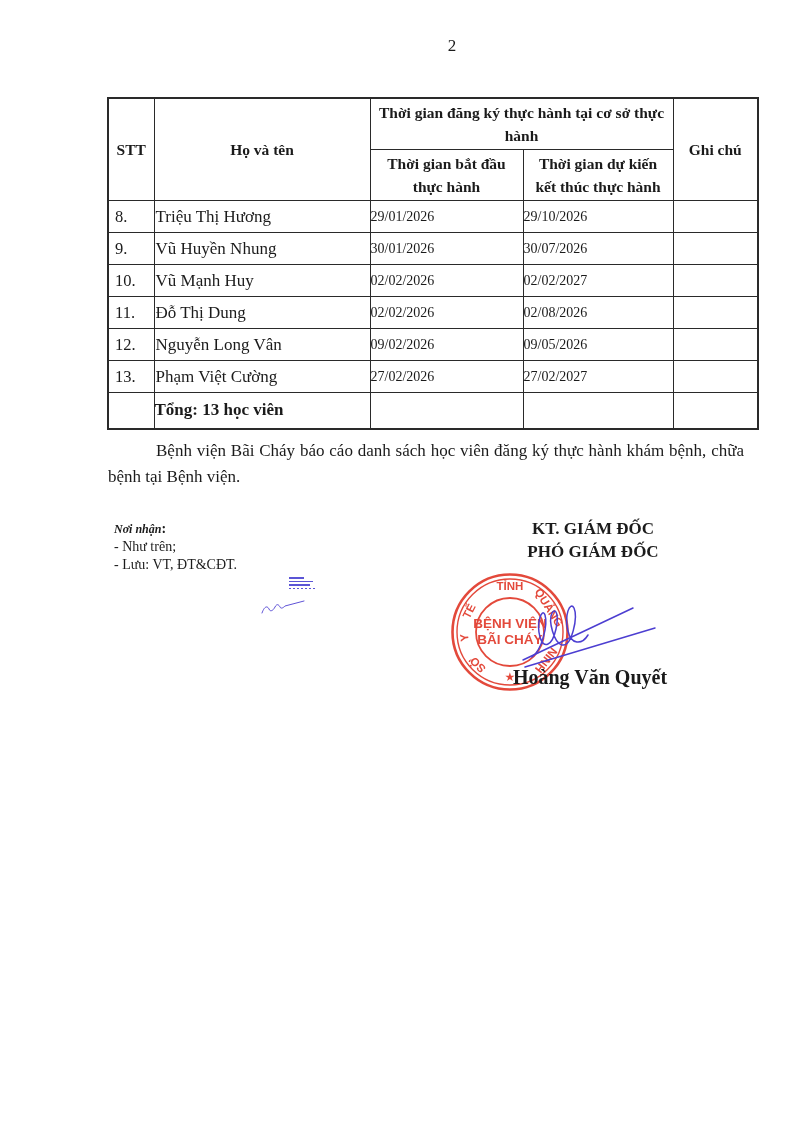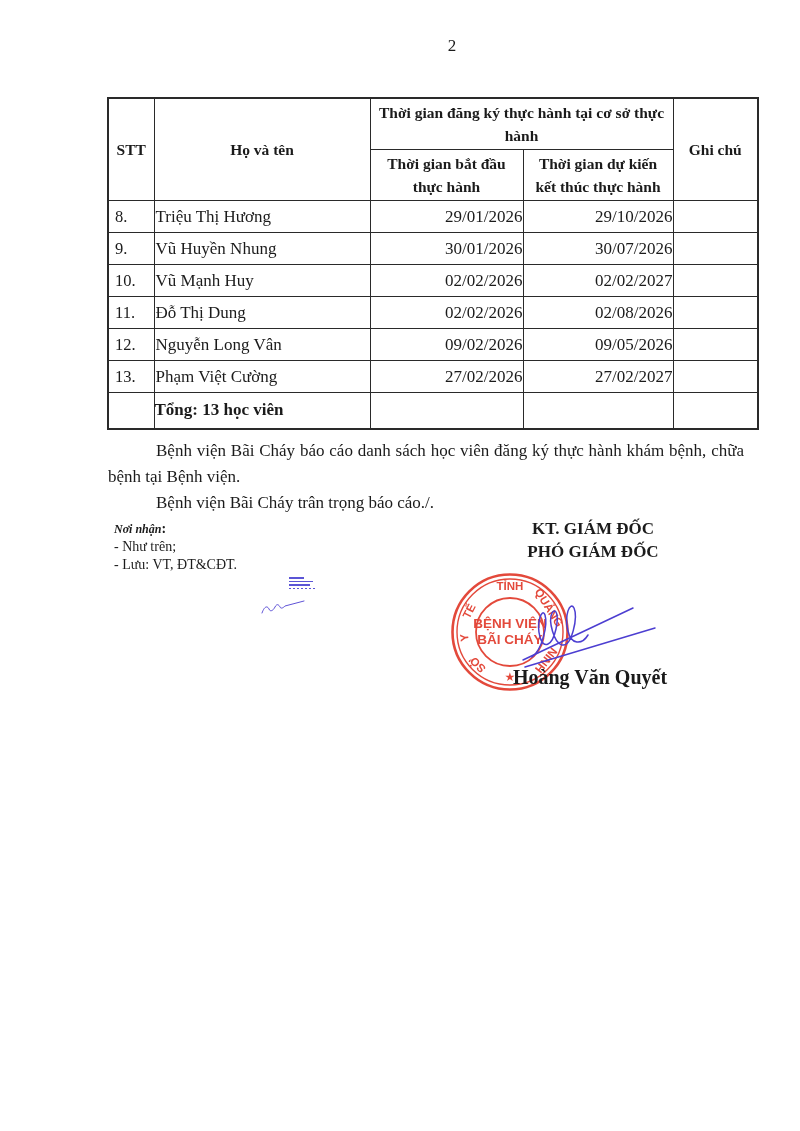--- a/index.html
+++ b/index.html
@@ -40,21 +40,21 @@
     text-align: center;
     line-height: 23px;
     padding: 2px 4px;
   }
   tr.hdr-top { height: 46px; }
   tr.hdr-sub { height: 47px; }
   tr.data-row { height: 32px; }
   tr.total-row { height: 36px; }
   td.c-stt  { font-size: 16.5px; padding-left: 6px; text-align: left; }
   td.c-name { font-size: 17px;   padding-left: 1px; text-align: left; }
-  td.c-date { font-size: 17px; text-align: right; }
+  td.c-date { font-size: 14px; text-align: left; }
   td.c-note { }
   td.c-total {
     font-size: 17px; font-weight: bold;
     text-align: left;
   }
   
   .para {
     position: absolute;
     left: 108px; width: 636px;
     font-size: 17px;
@@ -198,21 +198,20 @@
         <td class="c-stt"></td>
         <td class="c-total">Tổng: 13 học viên</td>
         <td class="c-date"></td>
         <td class="c-date"></td>
         <td class="c-note"></td>
       </tr>
     </tbody>
   </table>
 
   <div class="para para-1">Bệnh viện Bãi Cháy báo cáo danh sách học viên đăng ký thực hành khám bệnh, chữa bệnh tại Bệnh viện.</div>
-  <div class="para para-2">Bệnh viện Bãi Cháy trân trọng báo cáo./.</div>
 
   <div class="recipients">
     <div><span class="title">Nơi nhận</span><span class="colon">:</span></div>
     <div>- Như trên;</div>
     <div>- Lưu: VT, ĐT&amp;CĐT.</div>
   </div>
 
   <div class="sign-title">
     <div>KT. GIÁM ĐỐC</div>
     <div>PHÓ GIÁM ĐỐC</div>

